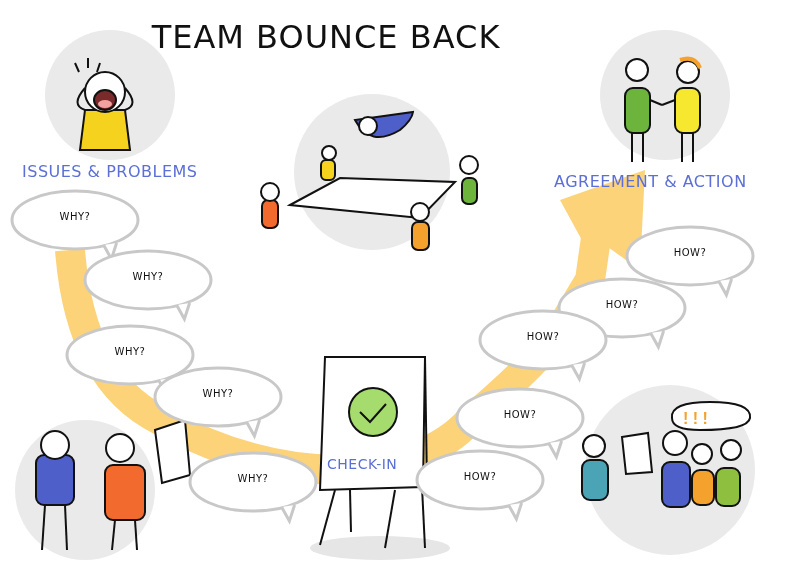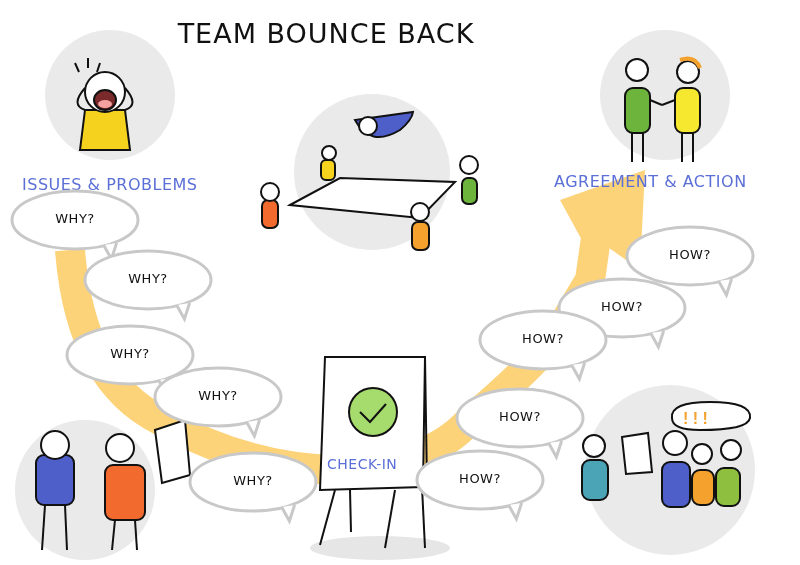--- a/index.html
+++ b/index.html
@@ -1,22 +1,22 @@
 <!DOCTYPE html>
 <html><head>
 <meta charset="utf-8">
 <style>
   html, body { margin: 0; padding: 0; background: #ffffff; }
   body { width: 800px; height: 565px; position: relative; overflow: hidden;
          font-family: "DejaVu Sans", "Liberation Sans", sans-serif; }
   .abs { position: absolute; }
-  .title { left: 0; top: 18px; width: 652px; text-align: center; font-size: 27px;
+  .title { left: 0; top: 18px; width: 652px; text-align: center; font-size: 32px;
            letter-spacing: 1px; color: #111; font-weight: normal; }
   .label-blue { color: #5b6fd6; font-size: 16px; letter-spacing: 0.5px; white-space: nowrap; }
-  .bubble-text { font-size: 13px; color: #111; letter-spacing: 0.5px; text-align: center; }
+  .bubble-text { font-size: 10px; color: #111; letter-spacing: 0.5px; text-align: center; }
   svg { position: absolute; left: 0; top: 0; }
 </style>
 </head>
 <body>
 
 <svg width="800" height="565" viewBox="0 0 800 565">
 
   <path d="M 70 250 Q 80 380 160 420 Q 250 470 340 470 Q 430 465 470 420 Q 540 360 560 330 L 590 280 L 600 210" fill="none" stroke="#fdd37a" stroke-width="30" stroke-linejoin="round"></path>
   <polygon points="560,200 645,170 640,270 605,245 590,255" fill="#fdd37a"></polygon>
 
@@ -97,21 +97,21 @@
     <circle cx="702" cy="454" r="10" fill="#fff"></circle>
     <rect x="716" y="468" width="24" height="38" rx="8" fill="#8fbf3e"></rect>
     <circle cx="731" cy="450" r="10" fill="#fff"></circle>
     <path d="M 672 418 Q 670 402 710 402 Q 752 402 750 418 Q 748 430 700 430 Q 672 430 672 418 Z" fill="#fff"></path>
     <text x="683" y="424" font-size="16" fill="#f5a12e" stroke="none" font-family="Liberation Sans, sans-serif" font-weight="bold">! ! !</text>
   </g>
 </svg>
 
 <div class="abs title">TEAM BOUNCE BACK</div>
 
-<div class="abs label-blue" style="left:22px; top:162px;margin-top:13px;">ISSUES &amp; PROBLEMS</div>
+<div class="abs label-blue" style="left:22px; top:162px;">ISSUES &amp; PROBLEMS</div>
 <div class="abs label-blue" style="left:554px; top:172px;">AGREEMENT &amp; ACTION</div>
 <div class="abs label-blue" style="left:327px; top:456px; font-size:14px;">CHECK-IN</div>
 
 <div id="why-container">
     <div class="abs" style="left: 10px; top: 189px; width: 130px; height: 62px;">
       <svg width="130" height="74" style="position:absolute;left:0;top:0;overflow:visible">
       <ellipse cx="65" cy="31" rx="63" ry="29" fill="#fff" stroke="#c8c8c8" stroke-width="3"></ellipse>
       <path d="M 93.6 56 L 101.4 70 L 106.6 54" fill="#fff" stroke="#c8c8c8" stroke-width="3"></path>
     </svg>
     <div class="bubble-text" style="position:absolute;left:0;top:22px;width:130px;">WHY?</div>

